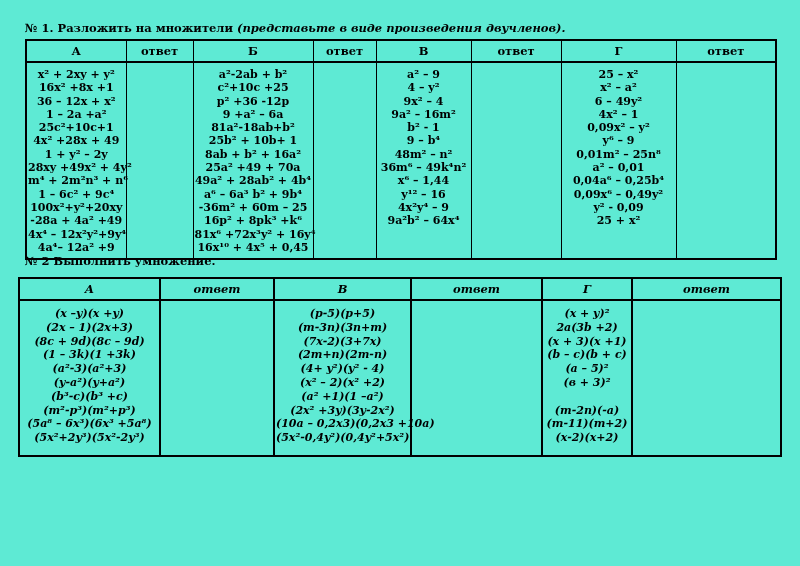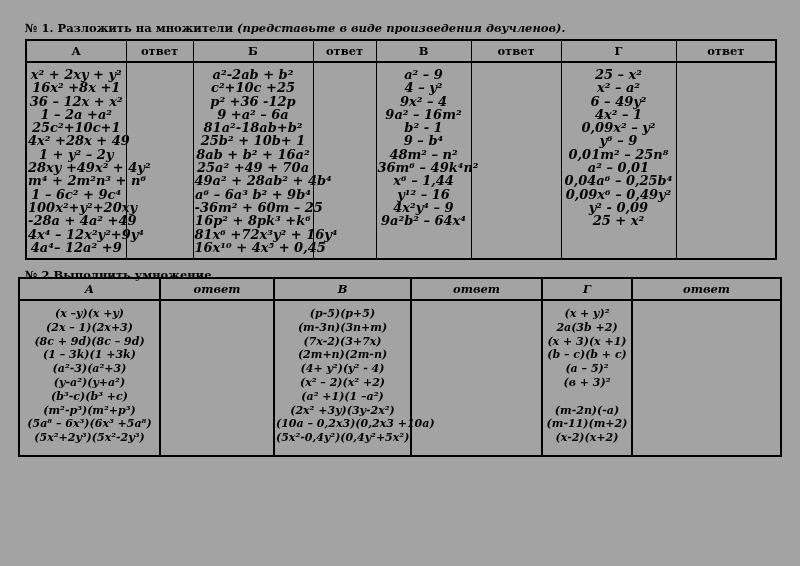--- a/index.html
+++ b/index.html
@@ -1,34 +1,34 @@
 <!DOCTYPE html>
 <html><head>
 <meta charset="utf-8">
 <style>
   html, body { margin: 0; padding: 0; background: #fff; }
   .page {
     position: relative;
     width: 800px;
     height: 566px;
-    background: #a3a3a3;
+    background: #5eead4;
     font-family: "DejaVu Serif", "Liberation Serif", serif;
     color: #000;
     overflow: hidden;
   }
   .doc-title {
     position: absolute;
     left: 25px;
     font-size: 11.5px;
     font-weight: bold;
     white-space: nowrap;
   }
   .doc-title .it { font-style: italic; }
   .title-1 { top: 21px; }
-  .title-2 { top: 268px; }
+  .title-2 { top: 254px; }
 
   table {
     position: absolute;
     border-collapse: collapse;
     table-layout: fixed;
   }
   .t1 { left: 25px; top: 39px; width: 750px; border: 2px solid #000; }
   .t1 th {
     border: 1px solid #000;
     border-bottom: 2px solid #000;
@@ -39,23 +39,22 @@
     padding: 0;
   }
   .t1 td {
     border: 1px solid #000;
     vertical-align: top;
     text-align: center;
     height: 190px;
     padding: 5px 1px 0 1px;
   }
   .t1 .line {
-    font-size: 13px;
-    font-weight: bold;
-    font-style: italic;
+    font-size: 11px;
+    font-weight: bold;
     line-height: 13.3px;
     white-space: nowrap;
   }
 
   .t2 { left: 18px; top: 277px; width: 762px; border: 2px solid #000; }
   .t2 th {
     border: 2px solid #000;
     font-size: 11.5px;
     font-weight: bold;
     font-style: italic;

